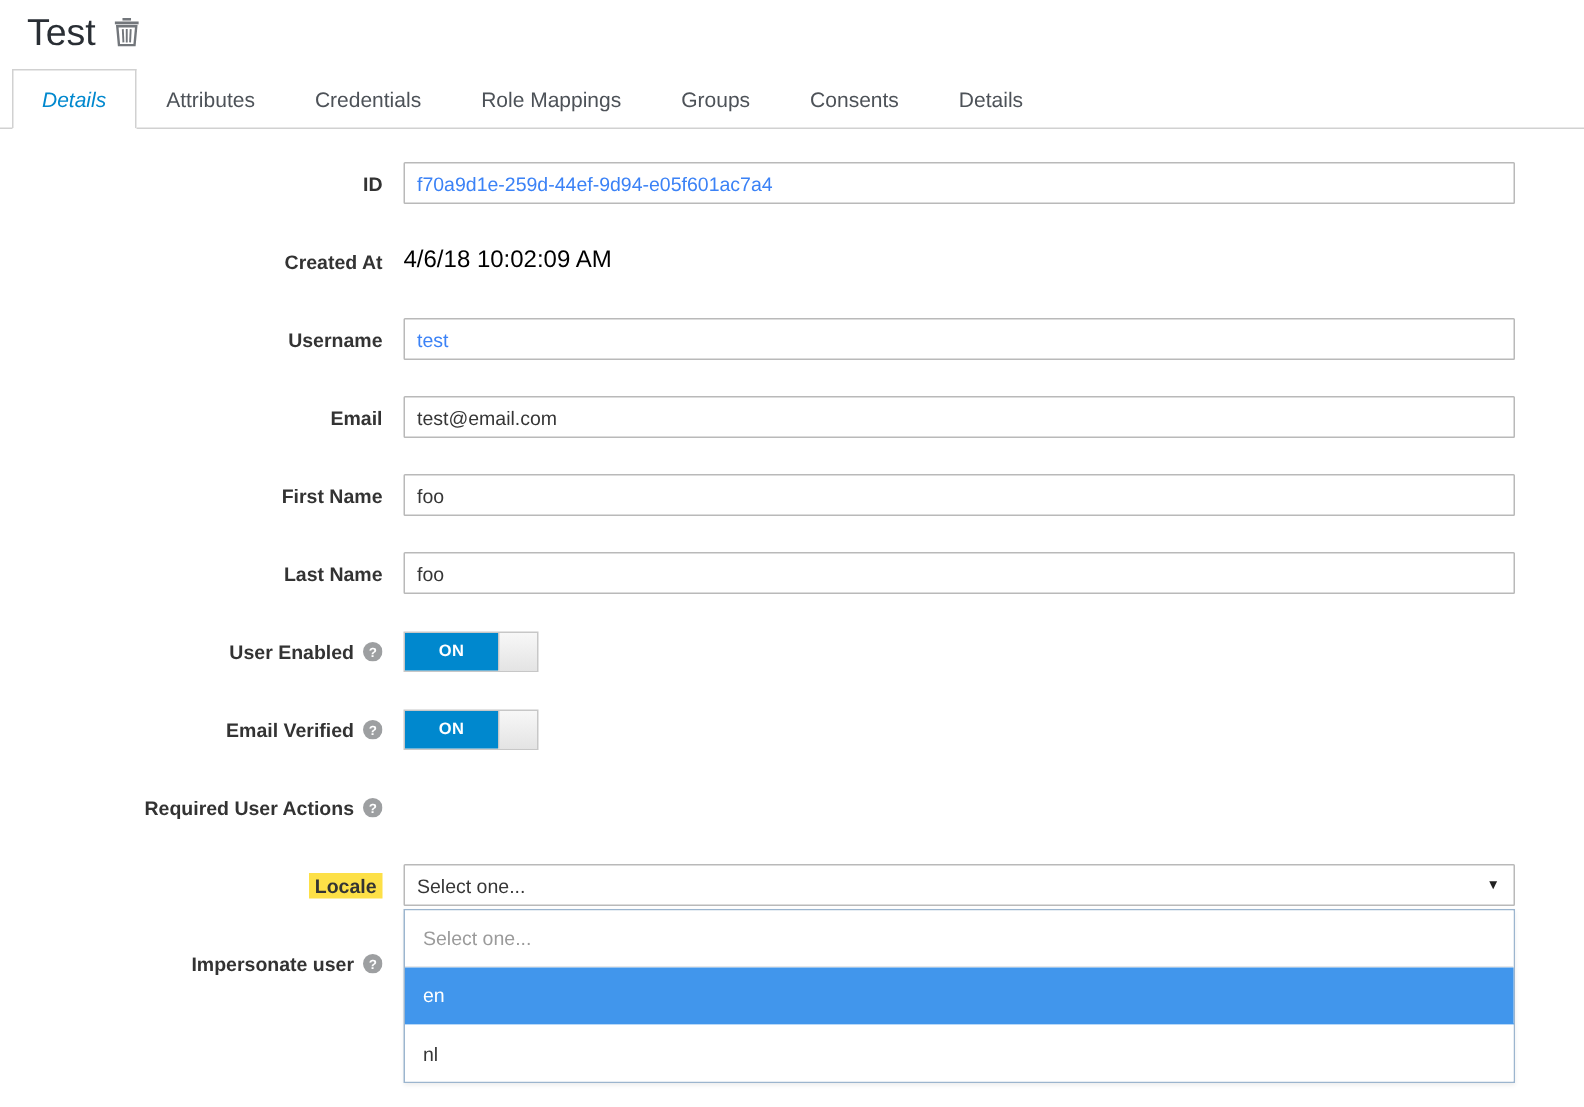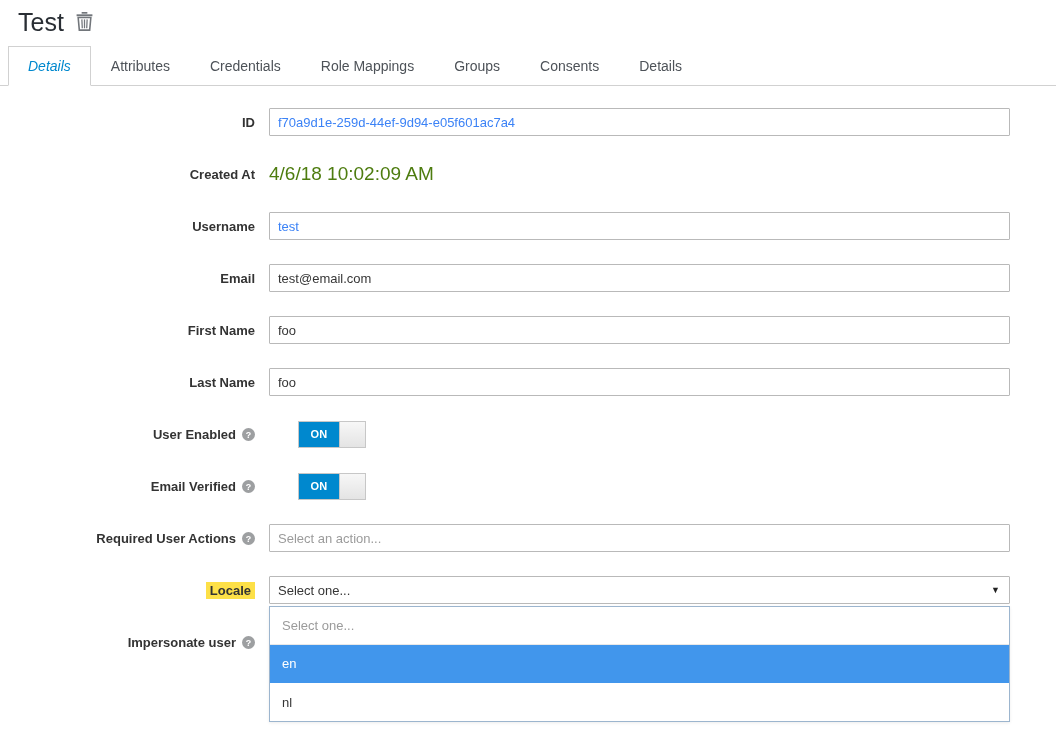--- a/index.html
+++ b/index.html
@@ -41,24 +41,24 @@
   .hl { background: #fde047; padding: 1px 4px; margin-left: 40px; }
 
   input.form-control {
     width: 100%; height: 28px;
     border: 1px solid #b9b9b9; border-radius: 1px;
     padding: 0 8px; font-size: 13px; font-family: inherit; color: #363636;
     background: #fff; outline: none;
   }
   input.form-control.muted { color: #3b82f6; }
   input.form-control::placeholder { color: #9b9b9b; opacity: 1; }
-  .static-value { font-size: 19px; color: #4d7c0f; }
-
-  
-  .toggle { display: flex; width: 68px; height: 27px; border: 1px solid #c7c7c7; cursor: pointer; background: #fff; margin-left: 29px; }
+  .static-value { font-size: 16px; color: #000000; }
+
+  
+  .toggle { display: flex; width: 90px; height: 27px; border: 1px solid #c7c7c7; cursor: pointer; background: #fff; }
   .toggle-on {
     flex: 1; background: #0088ce; color: #fff;
     font-size: 11px; font-weight: 700; letter-spacing: .3px;
     display: flex; align-items: center; justify-content: center;
   }
   .toggle-handle { width: 26px; background: linear-gradient(#f7f7f7, #e4e4e4); border-left: 1px solid #c7c7c7; }
 
   
   .select-wrap { position: relative; }
   .select-box {
@@ -181,21 +181,20 @@
   <div class="form-row">
     <label class="control-label">
       <span>Required User Actions</span>
       <span class="help-icon">
         <svg width="13" height="13" viewBox="0 0 16 16">
             <circle cx="8" cy="8" r="8" fill="#9d9fa1"></circle>
             <text x="8" y="12" font-size="11" text-anchor="middle" fill="#fff" font-weight="bold" font-family="Liberation Sans, sans-serif">?</text>
           </svg>
       </span>
     </label>
-    <input class="form-control" placeholder="Select an action..." style="">
   </div>
 
   <div class="form-row">
     <label class="control-label">
       <span class="hl">Locale</span>
     </label>
     <div class="select-wrap">
       <div class="select-box">
         <span>Select one...</span>
         <span class="select-caret">▼</span>

